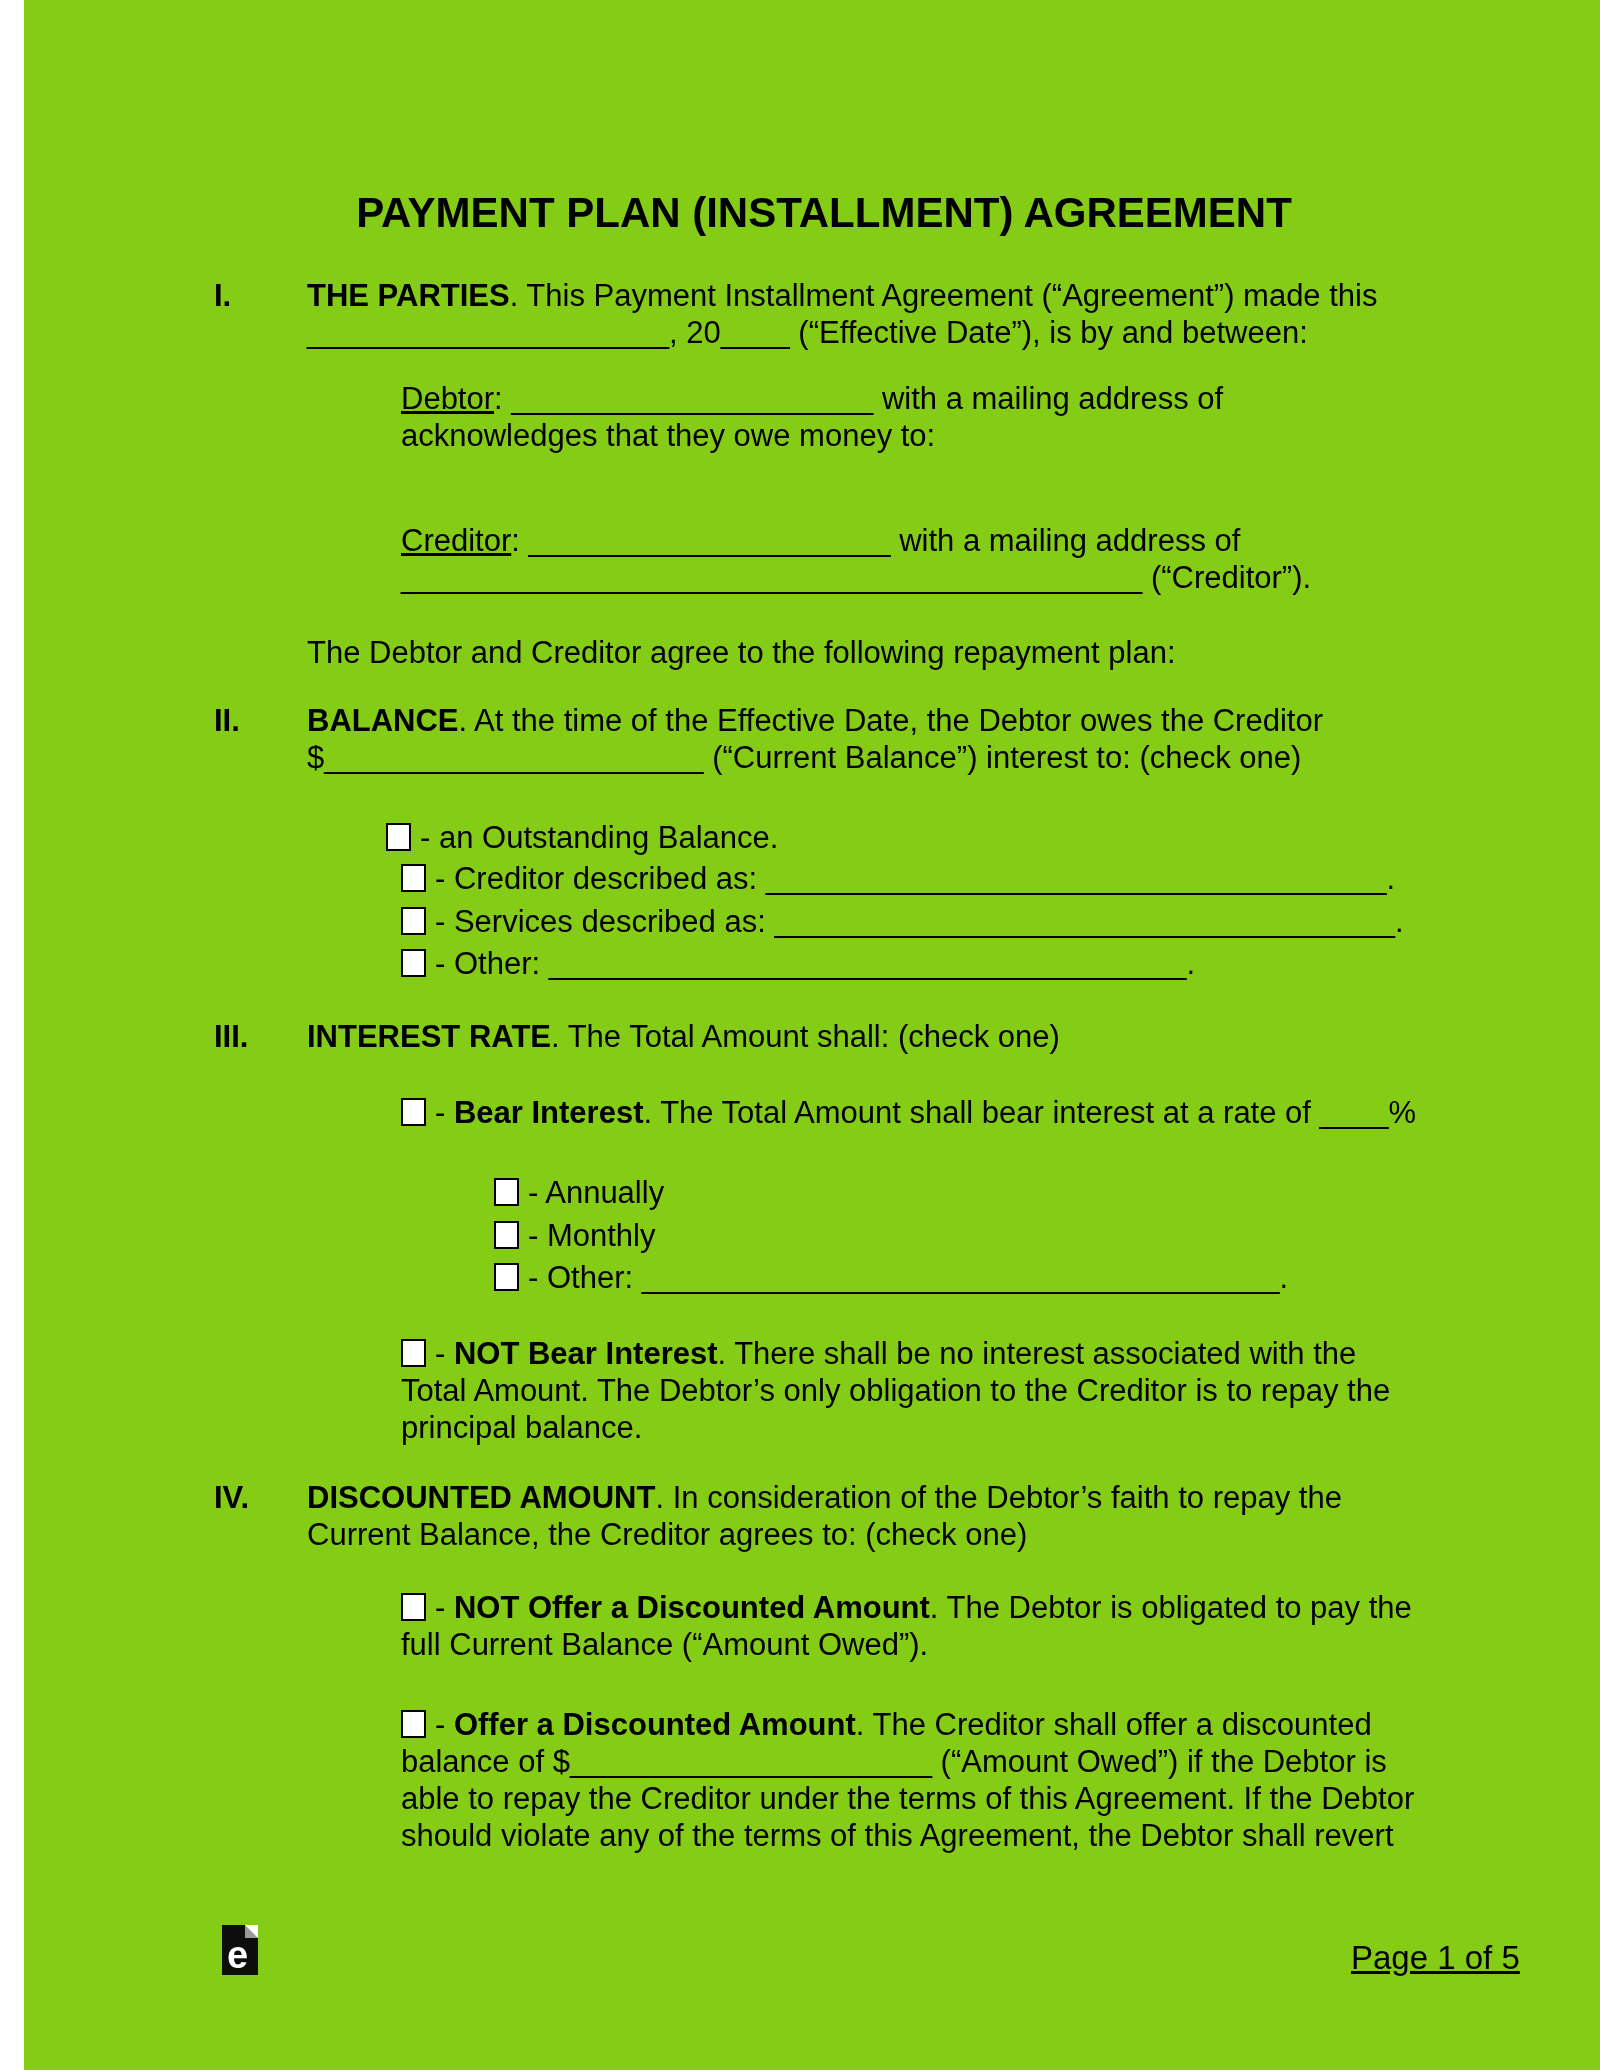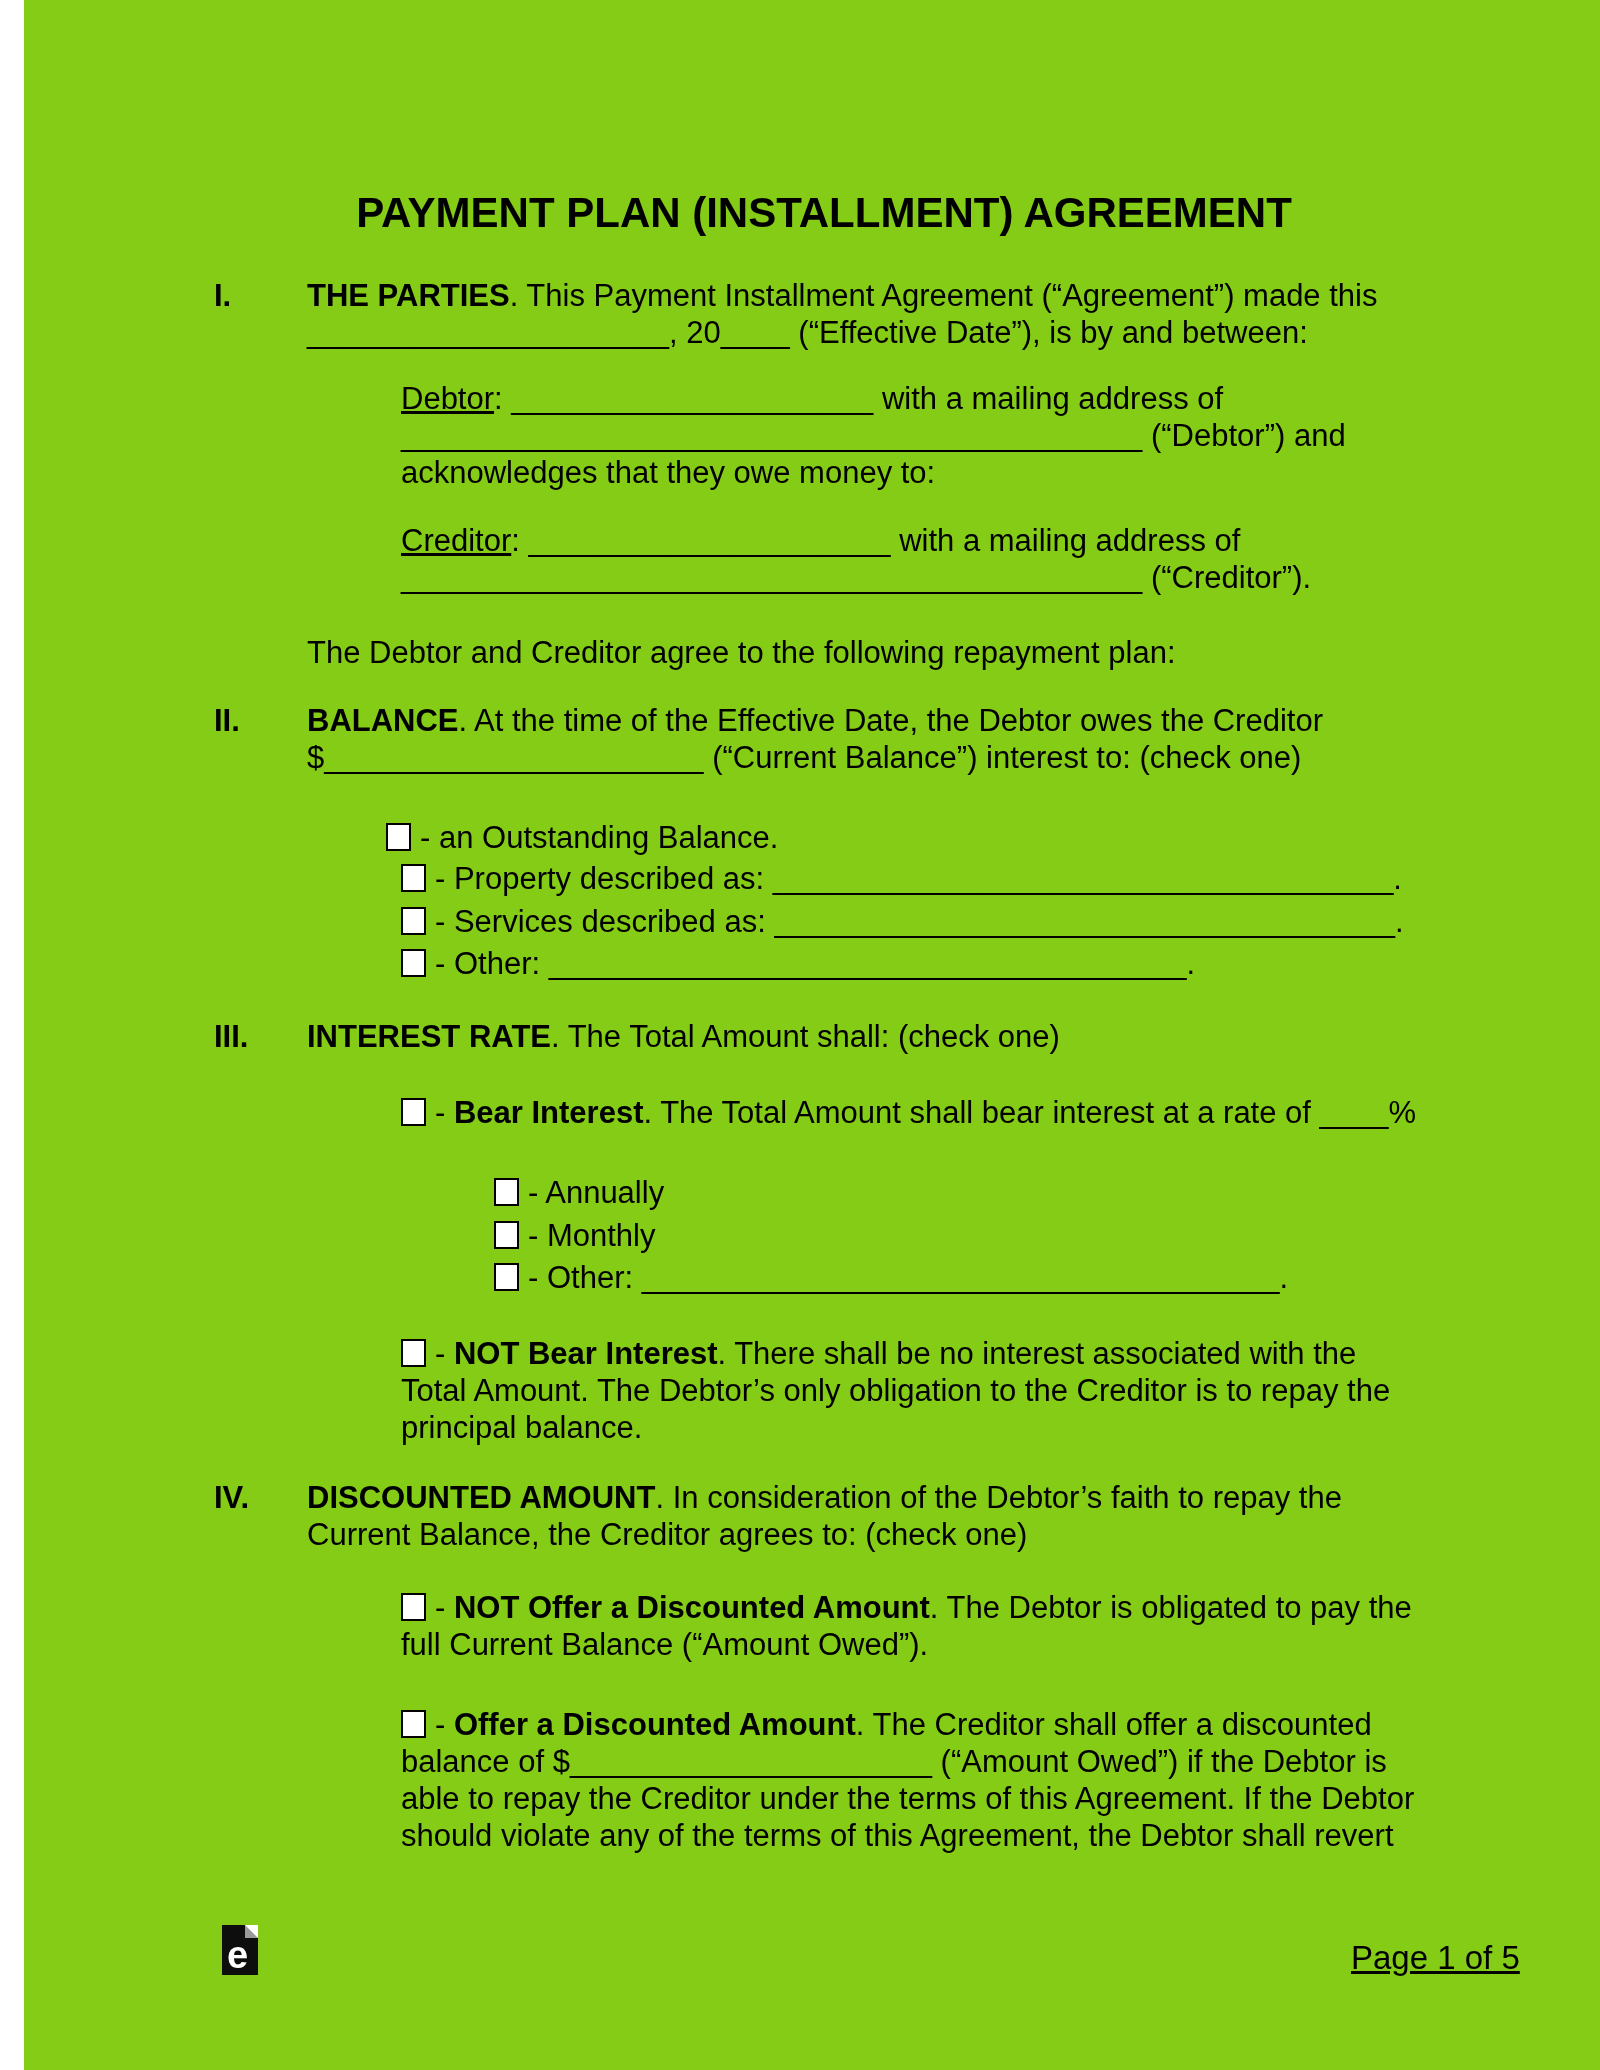--- a/index.html
+++ b/index.html
@@ -92,40 +92,39 @@
   <div class="doc-title">PAYMENT PLAN (INSTALLMENT) AGREEMENT</div>
 
   <div>
       <div class="block" style="top: 277px; left: 283px;">
         <span class="numeral">I.</span>
         <div class="tline"><span class="bold">THE PARTIES</span><span>. This Payment Installment Agreement (“Agreement”) made this</span></div>
         <div class="tline"><span>_____________________, 20____ (“Effective Date”), is by and between:</span></div>
       </div>
       <div class="block" style="top: 380px; left: 377px;">
         <div class="tline"><span class="uline">Debtor</span><span>: </span><span>_____________________</span><span> with a mailing address of</span></div>
-        <div class="tline"><span>___________________________________________</span><span> (“Debtor”) and</span></div>
         <div class="tline"><span>acknowledges that they owe money to:</span></div>
       </div>
       <div class="block" style="top: 522px; left: 377px;">
         <div class="tline"><span class="uline">Creditor</span><span>: </span><span>_____________________</span><span> with a mailing address of</span></div>
         <div class="tline"><span>___________________________________________</span><span> (“Creditor”).</span></div>
       </div>
       <div class="block" style="top: 634px; left: 283px;">
         <div class="tline"><span>The Debtor and Creditor agree to the following repayment plan:</span></div>
       </div>
       <div class="block" style="top: 702px; left: 283px;">
         <span class="numeral">II.</span>
         <div class="tline"><span class="bold">BALANCE</span><span>. At the time of the Effective Date, the Debtor owes the Creditor</span></div>
         <div class="tline"><span>$______________________ (“Current Balance”) interest to: (check one)</span></div>
       </div>
       <div class="block" style="top: 819px; left: 362px;">
         <div class="tline"><span class="cbox"></span><span>- an Outstanding Balance.</span></div>
       </div>
       <div class="block" style="top: 860px; left: 377px;">
-        <div class="tline"><span class="cbox"></span><span>- Property described as: </span><span>____________________________________.</span></div>
+        <div class="tline"><span class="cbox"></span><span>- Creditor described as: </span><span>____________________________________.</span></div>
       </div>
       <div class="block" style="top: 903px; left: 377px;">
         <div class="tline"><span class="cbox"></span><span>- Services described as: </span><span>____________________________________.</span></div>
       </div>
       <div class="block" style="top: 945px; left: 377px;">
         <div class="tline"><span class="cbox"></span><span>- Other: </span><span>_____________________________________.</span></div>
       </div>
       <div class="block" style="top: 1018px; left: 283px;">
         <span class="numeral">III.</span>
         <div class="tline"><span class="bold">INTEREST RATE</span><span>. The Total Amount shall: (check one)</span></div>

